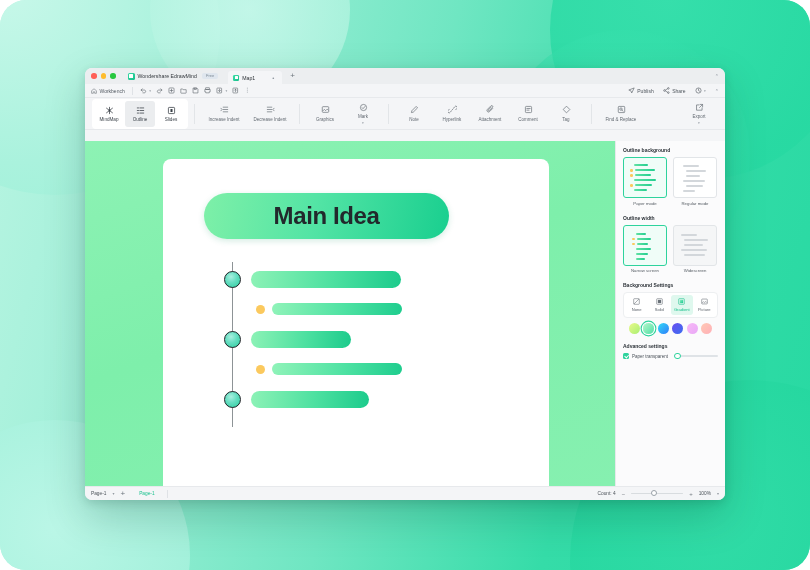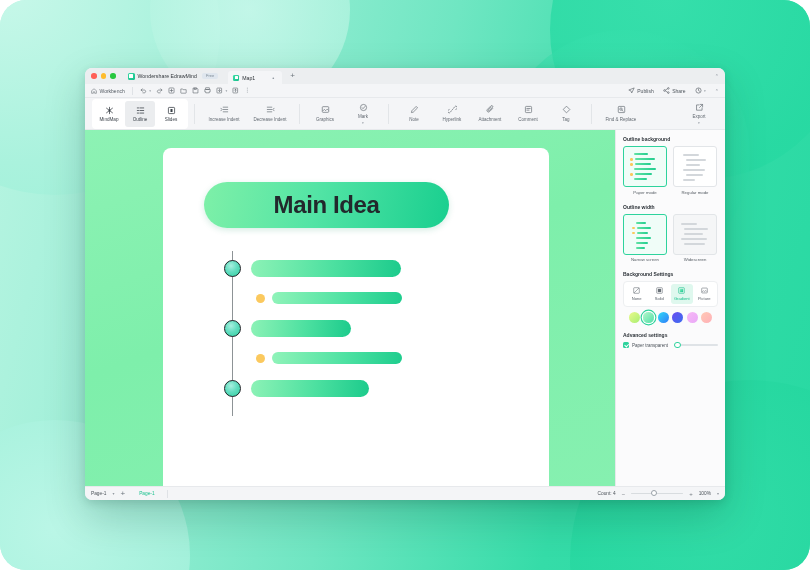--- a/index.html
+++ b/index.html
@@ -99,21 +99,21 @@
   .rb-item{
     width:38px;height:28px;display:flex;flex-direction:column;align-items:center;
     justify-content:center;gap:2.5px;
   }
   .rb-item.wide{width:46px;}
   .rb-label{font-size:4.5px;color:#626971;white-space:nowrap;}
   .rb-caret{font-size:3.5px;color:#9aa1a8;line-height:.6;}
   .rb-spacer{flex:1;}
 
   
-  .bodysplit{flex:1;display:flex;min-height:0;}
+  .bodysplit{flex:1;display:flex;min-height:0;margin-top:11px;}
 
   
   .canvas{
     flex:1;position:relative;overflow:hidden;
     background:linear-gradient(160deg,#8df2b4 0%,#7eefab 45%,#86f0b0 100%);
   }
   .paper{
     position:absolute;left:78px;top:18px;width:386px;bottom:0;
     background:#fff;border-radius:8px 8px 0 0;
   }

